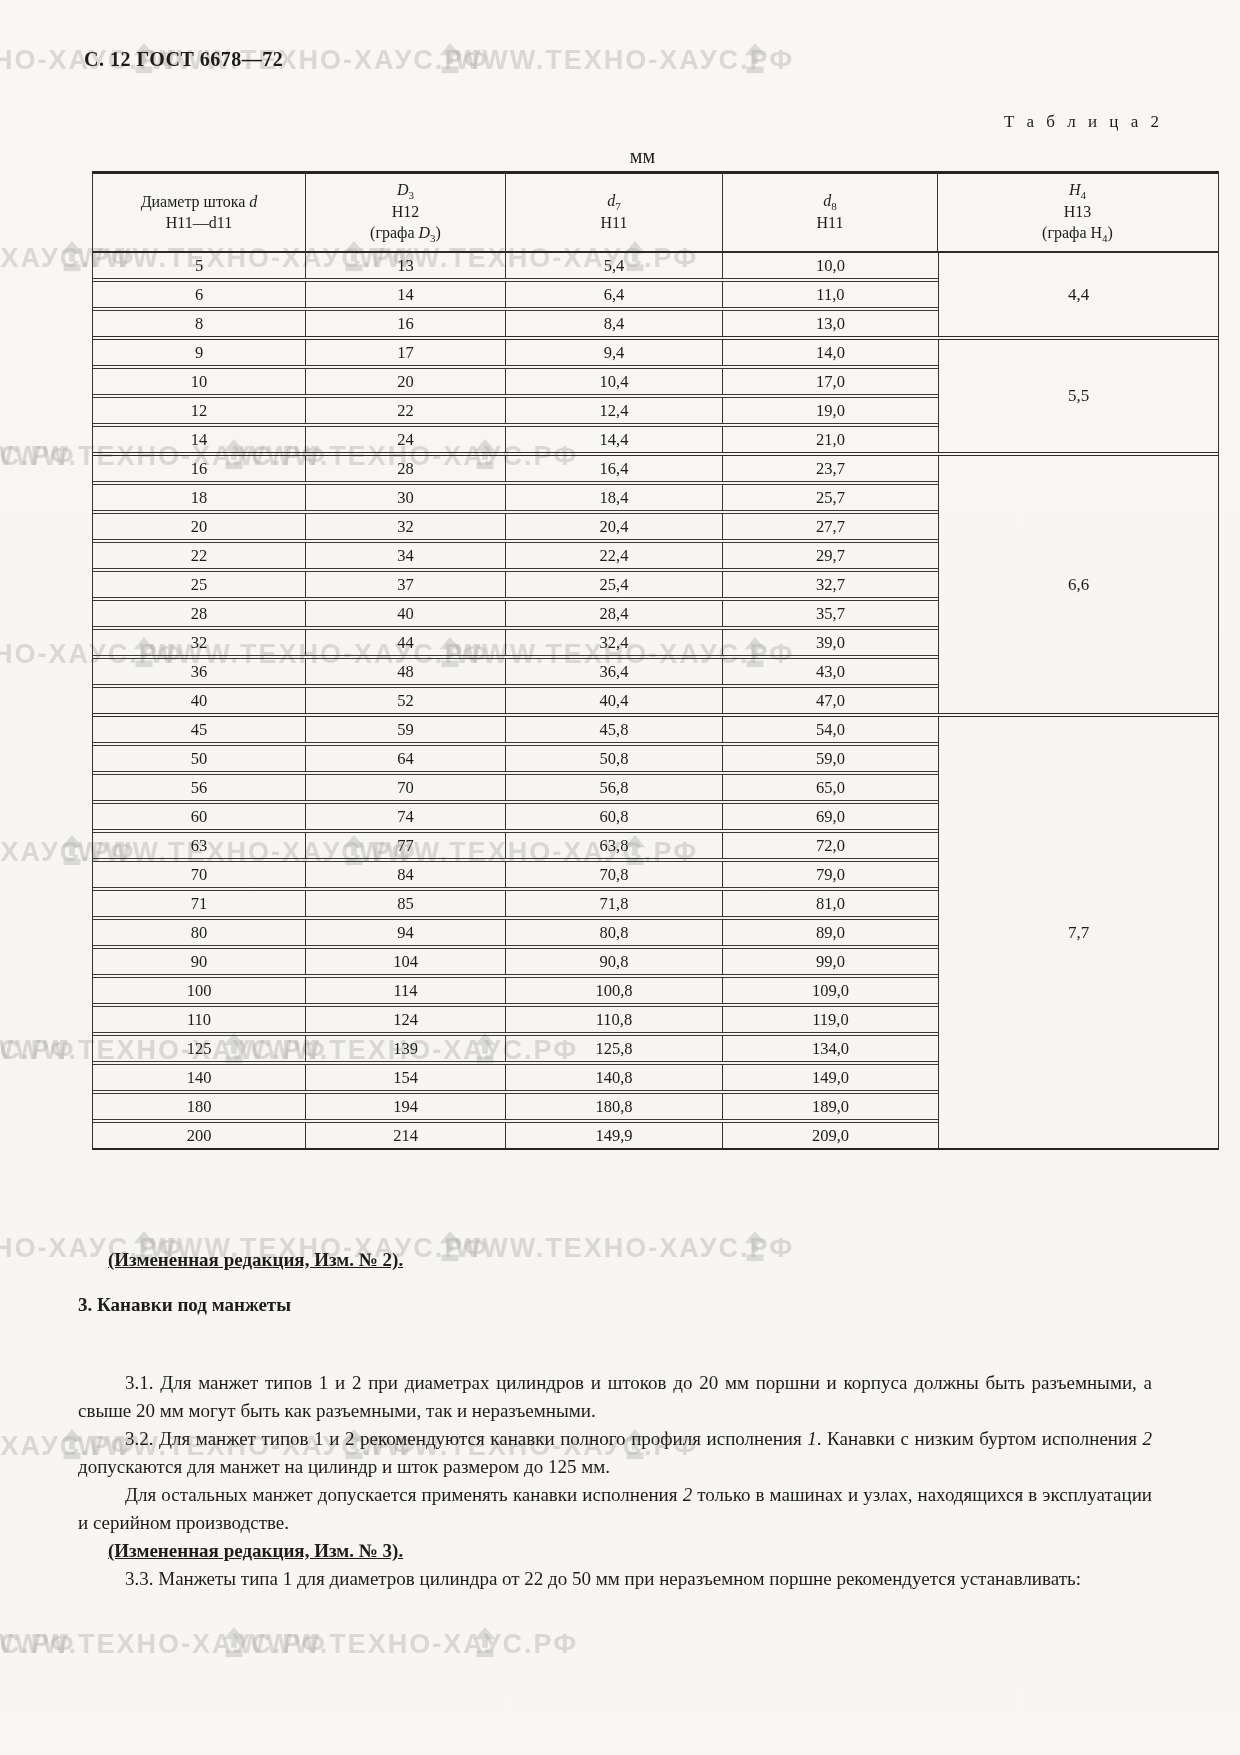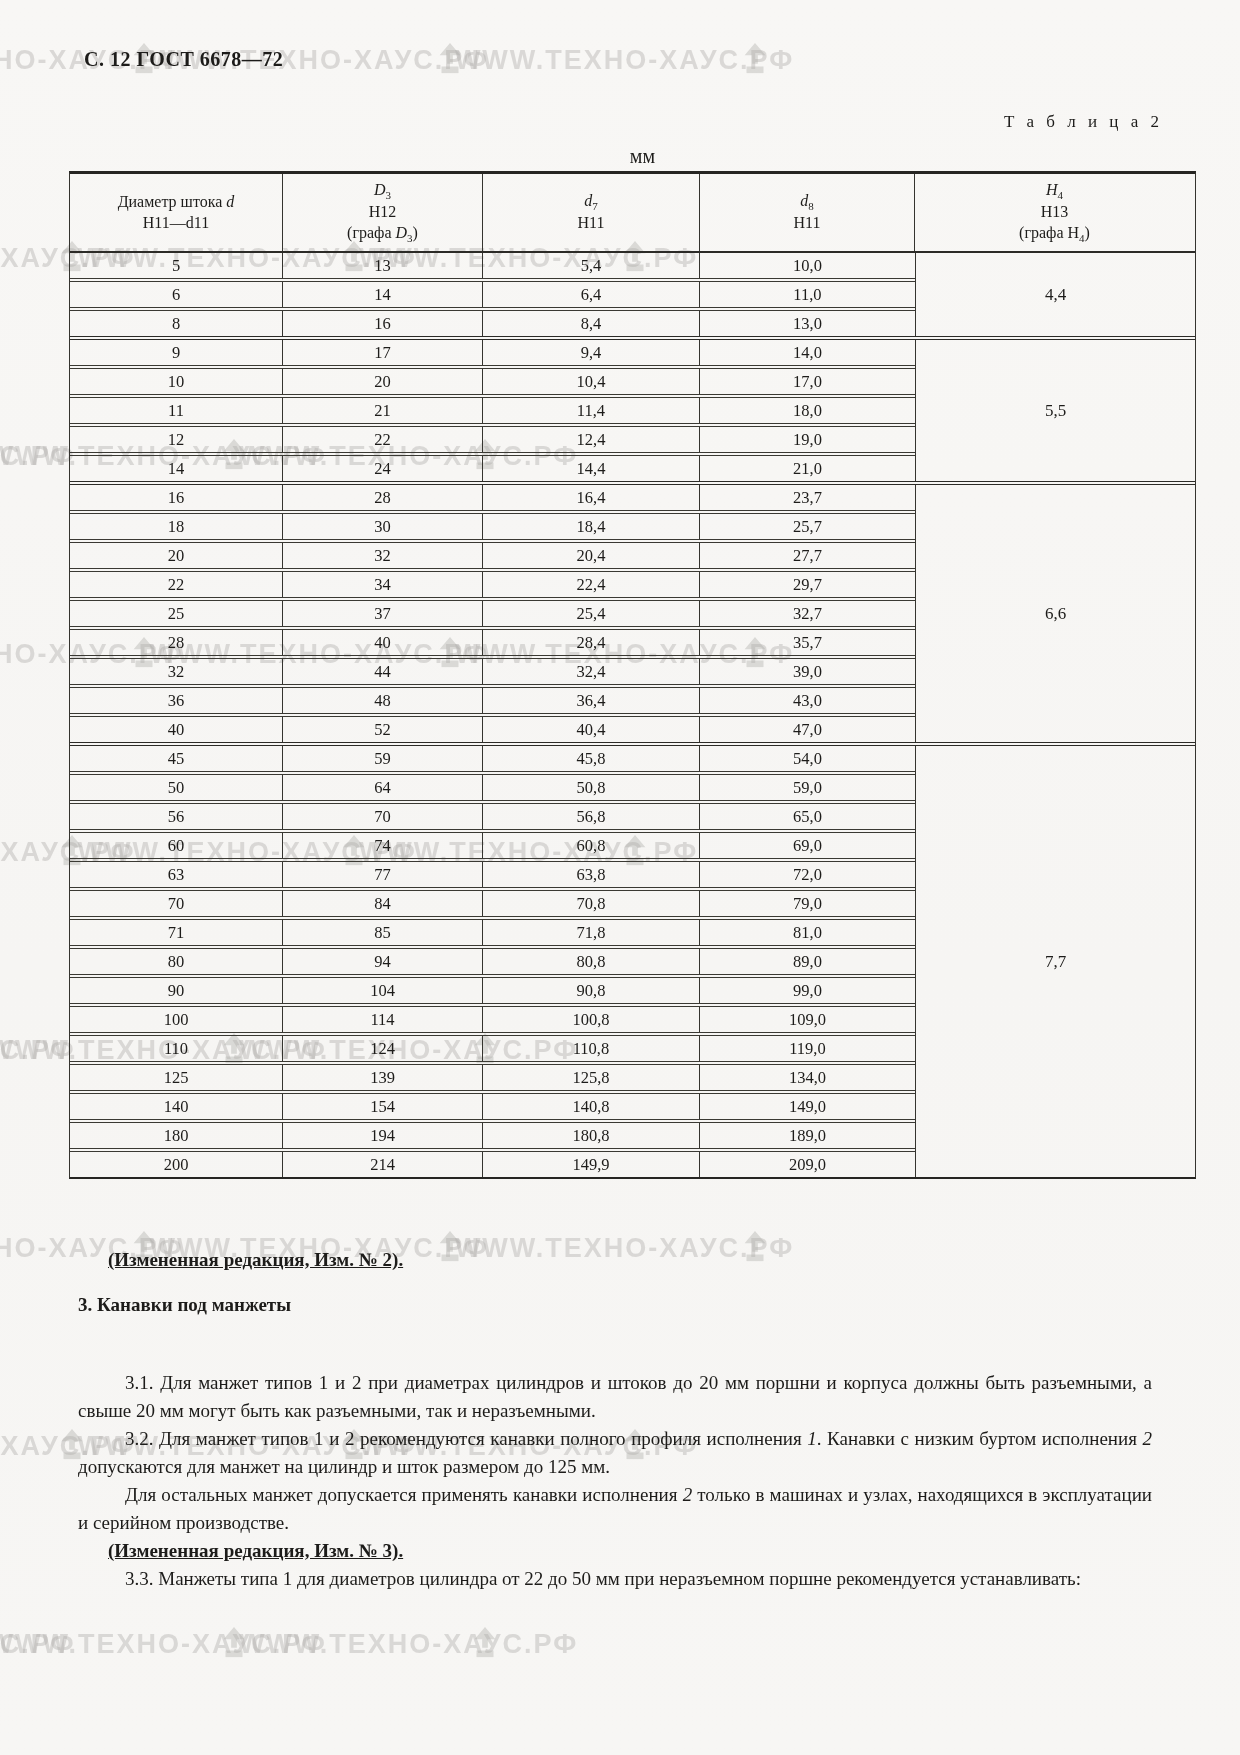--- a/index.html
+++ b/index.html
@@ -37,21 +37,21 @@
     position:absolute; top:112px; right:77px;
     font-size:17px; letter-spacing:4px;
   }
   .units {
     position:absolute; top:145px; left:80px; width:1125px;
     text-align:center; font-size:20px;
   }
 
   
   .gost-table {
-    position:absolute; left:69px; top:171px; width:1125px;
+    position:absolute; left:92px; top:171px; width:1125px;
     border-top:3px solid #262522;
     border-left:1px solid #35342f;
     border-right:1px solid #35342f;
     border-bottom:2px solid #262522;
     font-size:16px;
   }
   .thead {
     display:grid; grid-template-columns:213px 200px 217px 215px 279px;
     border-bottom:2px solid #2c2b27;
   }
@@ -244,26 +244,20 @@
                 <div class="td">9</div>
                 <div class="td">17</div>
                 <div class="td">9,4</div>
                 <div class="td">14,0</div>
               </div>
               <div class="row">
                 <div class="td">10</div>
                 <div class="td">20</div>
                 <div class="td">10,4</div>
                 <div class="td">17,0</div>
-              </div>
-              <div class="row">
-                <div class="td">11</div>
-                <div class="td">21</div>
-                <div class="td">11,4</div>
-                <div class="td">18,0</div>
               </div>
               <div class="row">
                 <div class="td">12</div>
                 <div class="td">22</div>
                 <div class="td">12,4</div>
                 <div class="td">19,0</div>
               </div>
               <div class="row">
                 <div class="td">14</div>
                 <div class="td">24</div>

